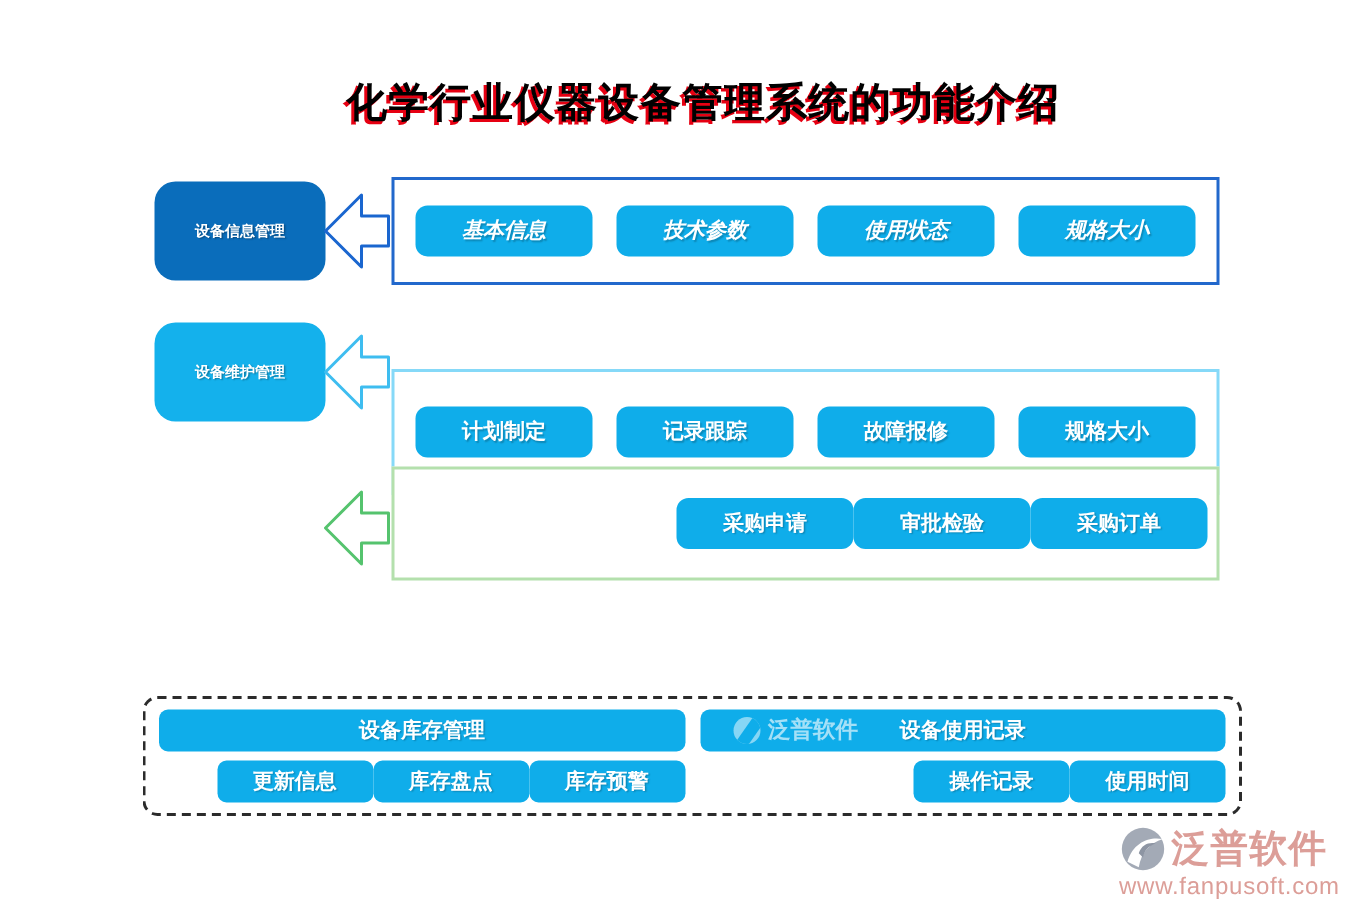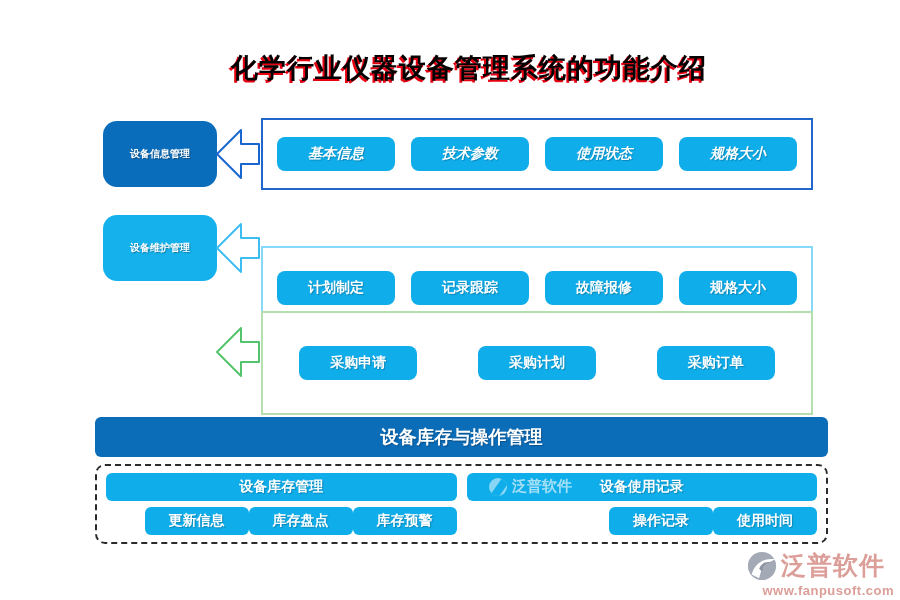--- a/index.html
+++ b/index.html
@@ -33,21 +33,21 @@
 
   
   .rbox{
     position:absolute;left:261px;width:552px;background:#fff;
     border:2px solid #ccc;box-sizing:border-box;
     display:flex;align-items:center;justify-content:space-around;
     padding:0 6px;
   }
   .b1{top:118px;height:72px;border-color:var(--c-row1_border,#2268cc);font-style:italic;}
   .b2{top:206px;height:84px;border-color:var(--c-row2_border,#86d9f8);margin-top:40px;}
-  .b3{top:311px;height:104px;border-color:var(--c-row3_border,#b4e0ad);}
+  .b3{top:311px;height:76px;border-color:var(--c-row3_border,#b4e0ad);justify-content:flex-end;}
 
   .btn{
     width:118px;height:34px;border-radius:8px;
     background:var(--c-button,#0fadea);color:#fff;
     font-weight:bold;font-size:14px;
     display:flex;align-items:center;justify-content:center;
     text-shadow:1px 1px 1px rgba(0,0,0,.22);
   }
 
   
@@ -101,22 +101,22 @@
   }
 
   
   .logo{position:absolute;left:746px;top:549px;width:148px;}
   .logo-row{display:flex;align-items:center;gap:3px;}
   .logo-name{
     color:var(--c-logo_text,#dc9e98);font-size:25px;font-weight:bold;
     letter-spacing:1px;white-space:nowrap;
   }
   .logo-url{
-    color:var(--c-logo_text,#dc9e98);font-size:13px;font-weight:bold;
-    text-align:right;margin-top:1px;letter-spacing:.5px;
+    color:var(--c-logo_text,#dc9e98);font-size:16px;font-weight:normal;
+    text-align:left;margin-top:1px;letter-spacing:.5px;
   }
 </style>
 </head>
 <body>
 
 <div class="page">
 
   <div class="title">化学行业仪器设备管理系统的功能介绍</div>
 
   <div class="rlabel l1">设备信息管理</div>
@@ -139,25 +139,24 @@
     <div class="btn">记录跟踪</div>
     <div class="btn">故障报修</div>
     <div class="btn">规格大小</div>
   </div>
 
   <svg class="arrow a3" viewBox="0 0 46 58">
     <polygon points="2,29 26,5 26,19 44,19 44,39 26,39 26,53" fill="#ffffff" stroke="currentColor" stroke-width="2" stroke-linejoin="round"></polygon>
   </svg>
   <div class="rbox b3">
     <div class="btn">采购申请</div>
-    <div class="btn">采购计划</div>
+    <div class="btn">审批检验</div>
     <div class="btn">采购订单</div>
   </div>
 
-  <div class="bigbar">设备库存与操作管理</div>
 
   <div class="dashed">
     <div class="d-row">
       <div class="ghead">设备库存管理</div>
       <div class="ghead">设备使用记录</div>
     </div>
     <div class="d-row">
       <div class="half">
         <div class="sbtn">更新信息</div>
         <div class="sbtn">库存盘点</div>

